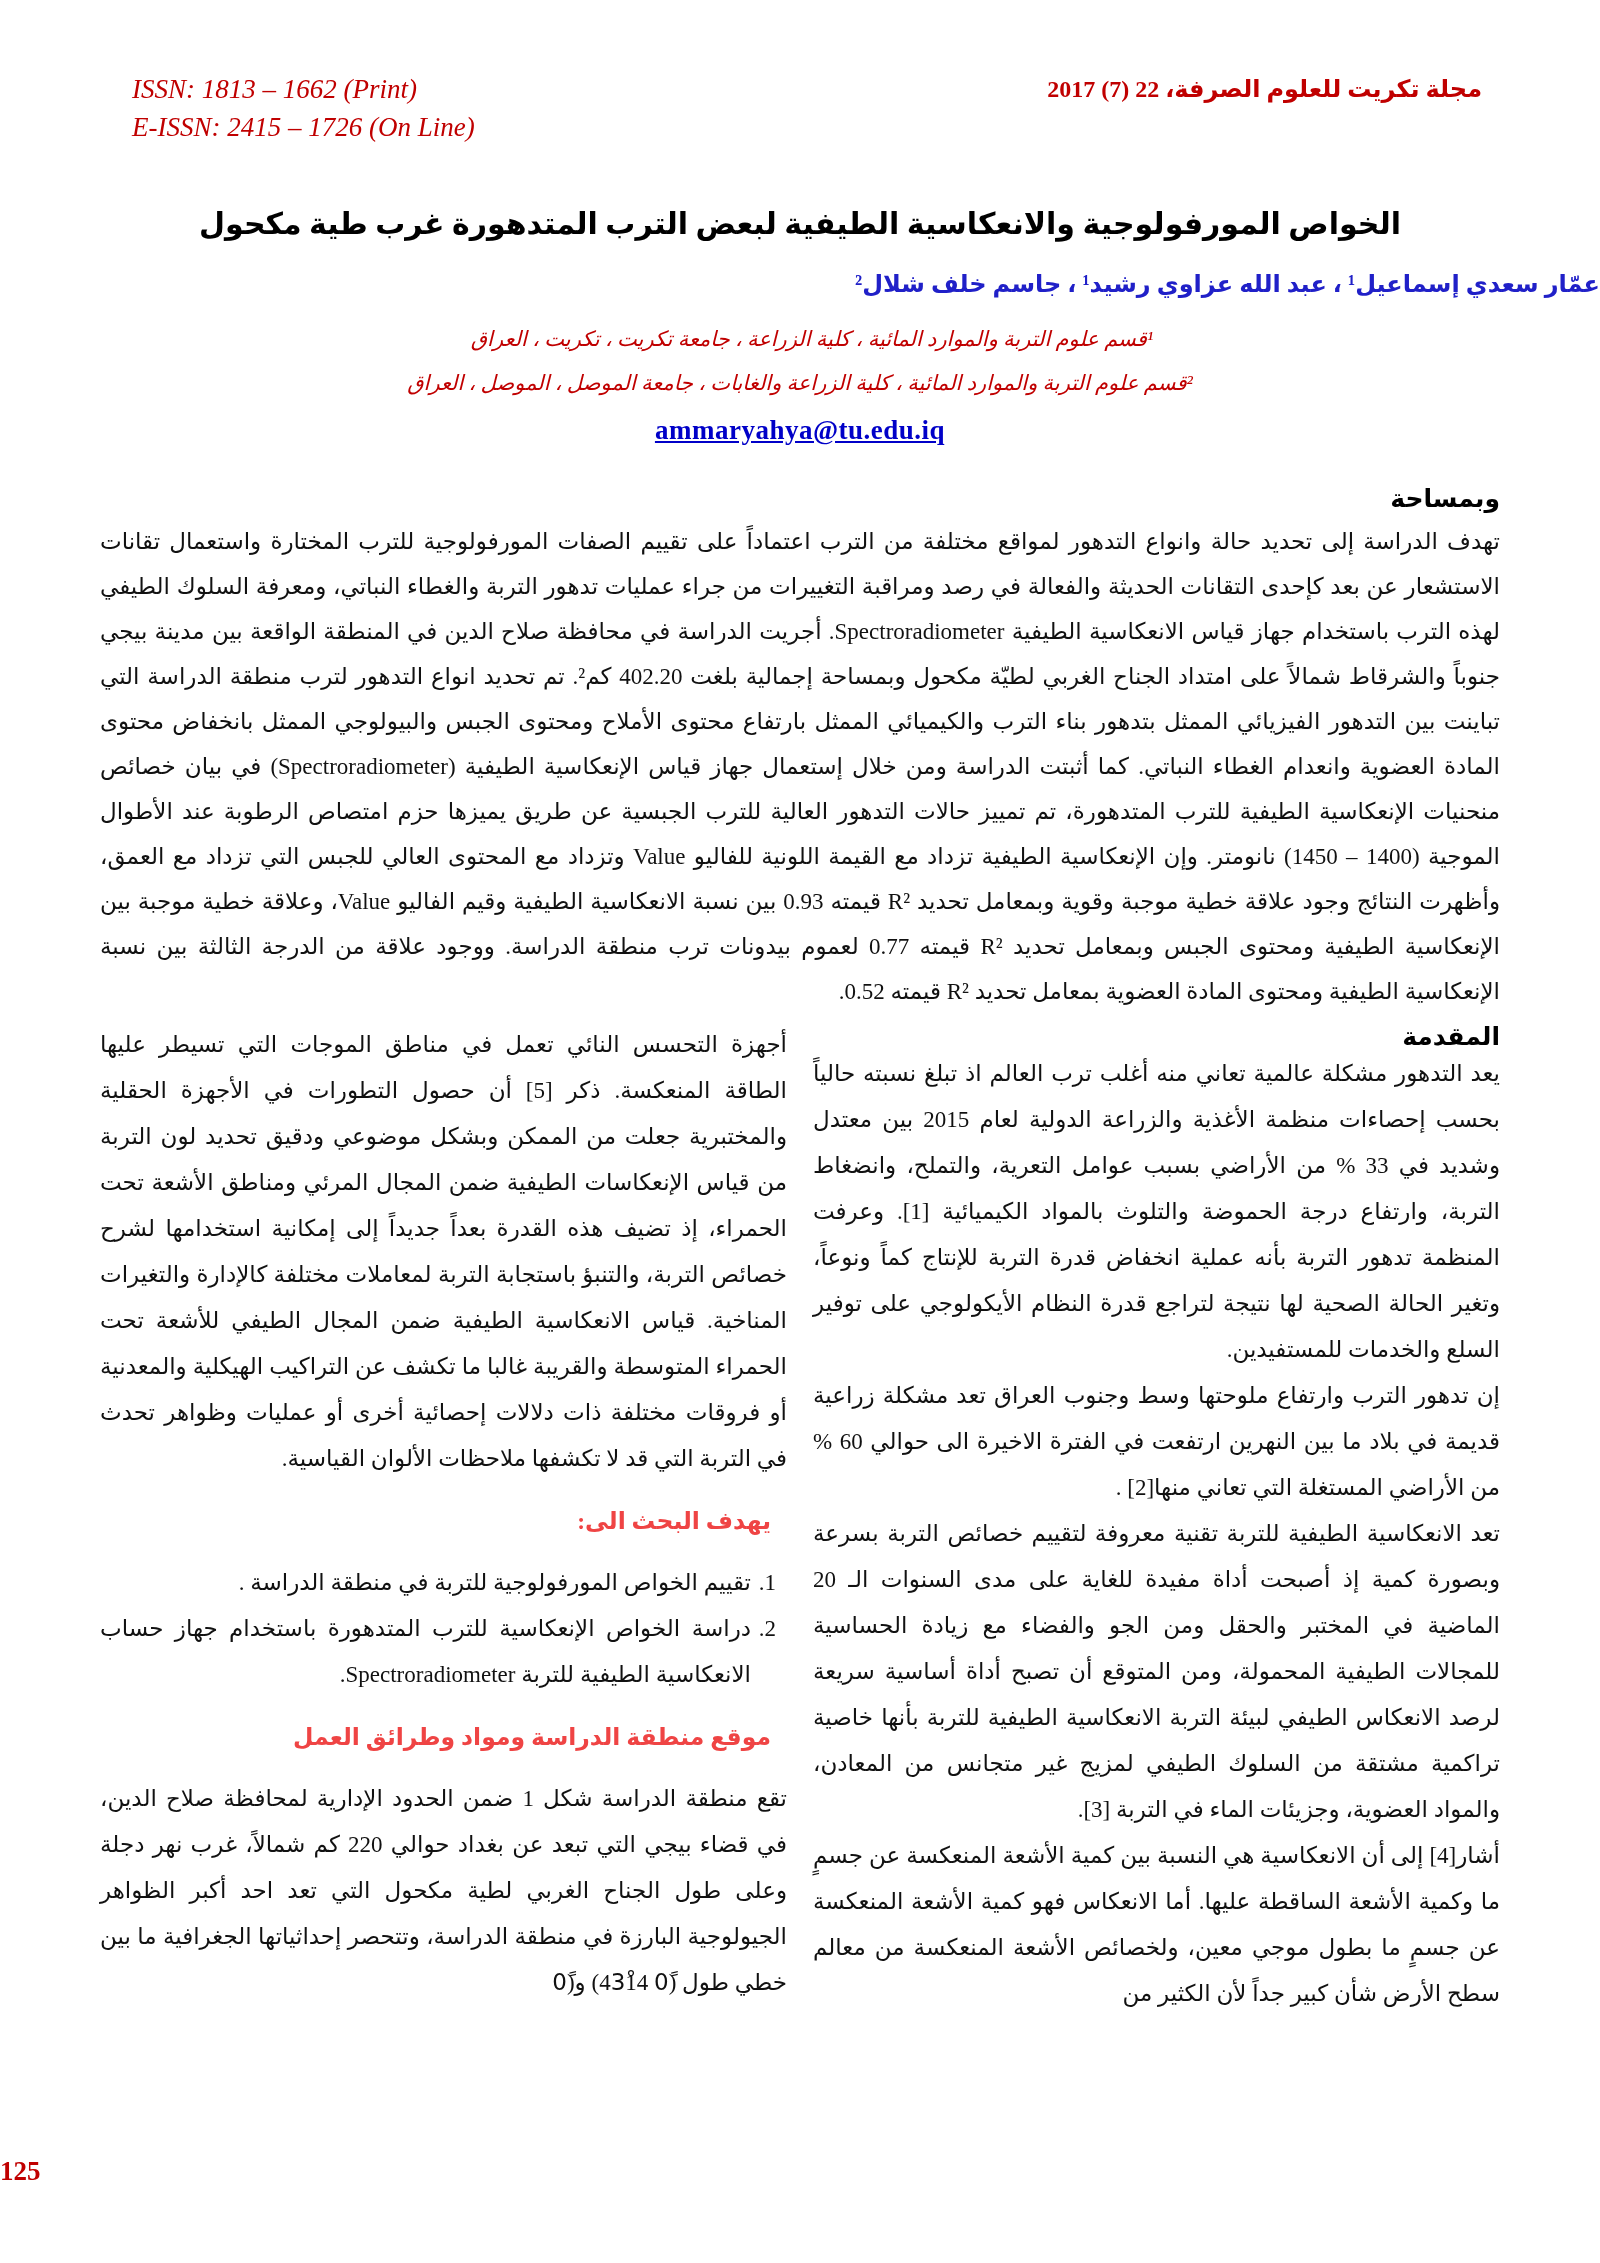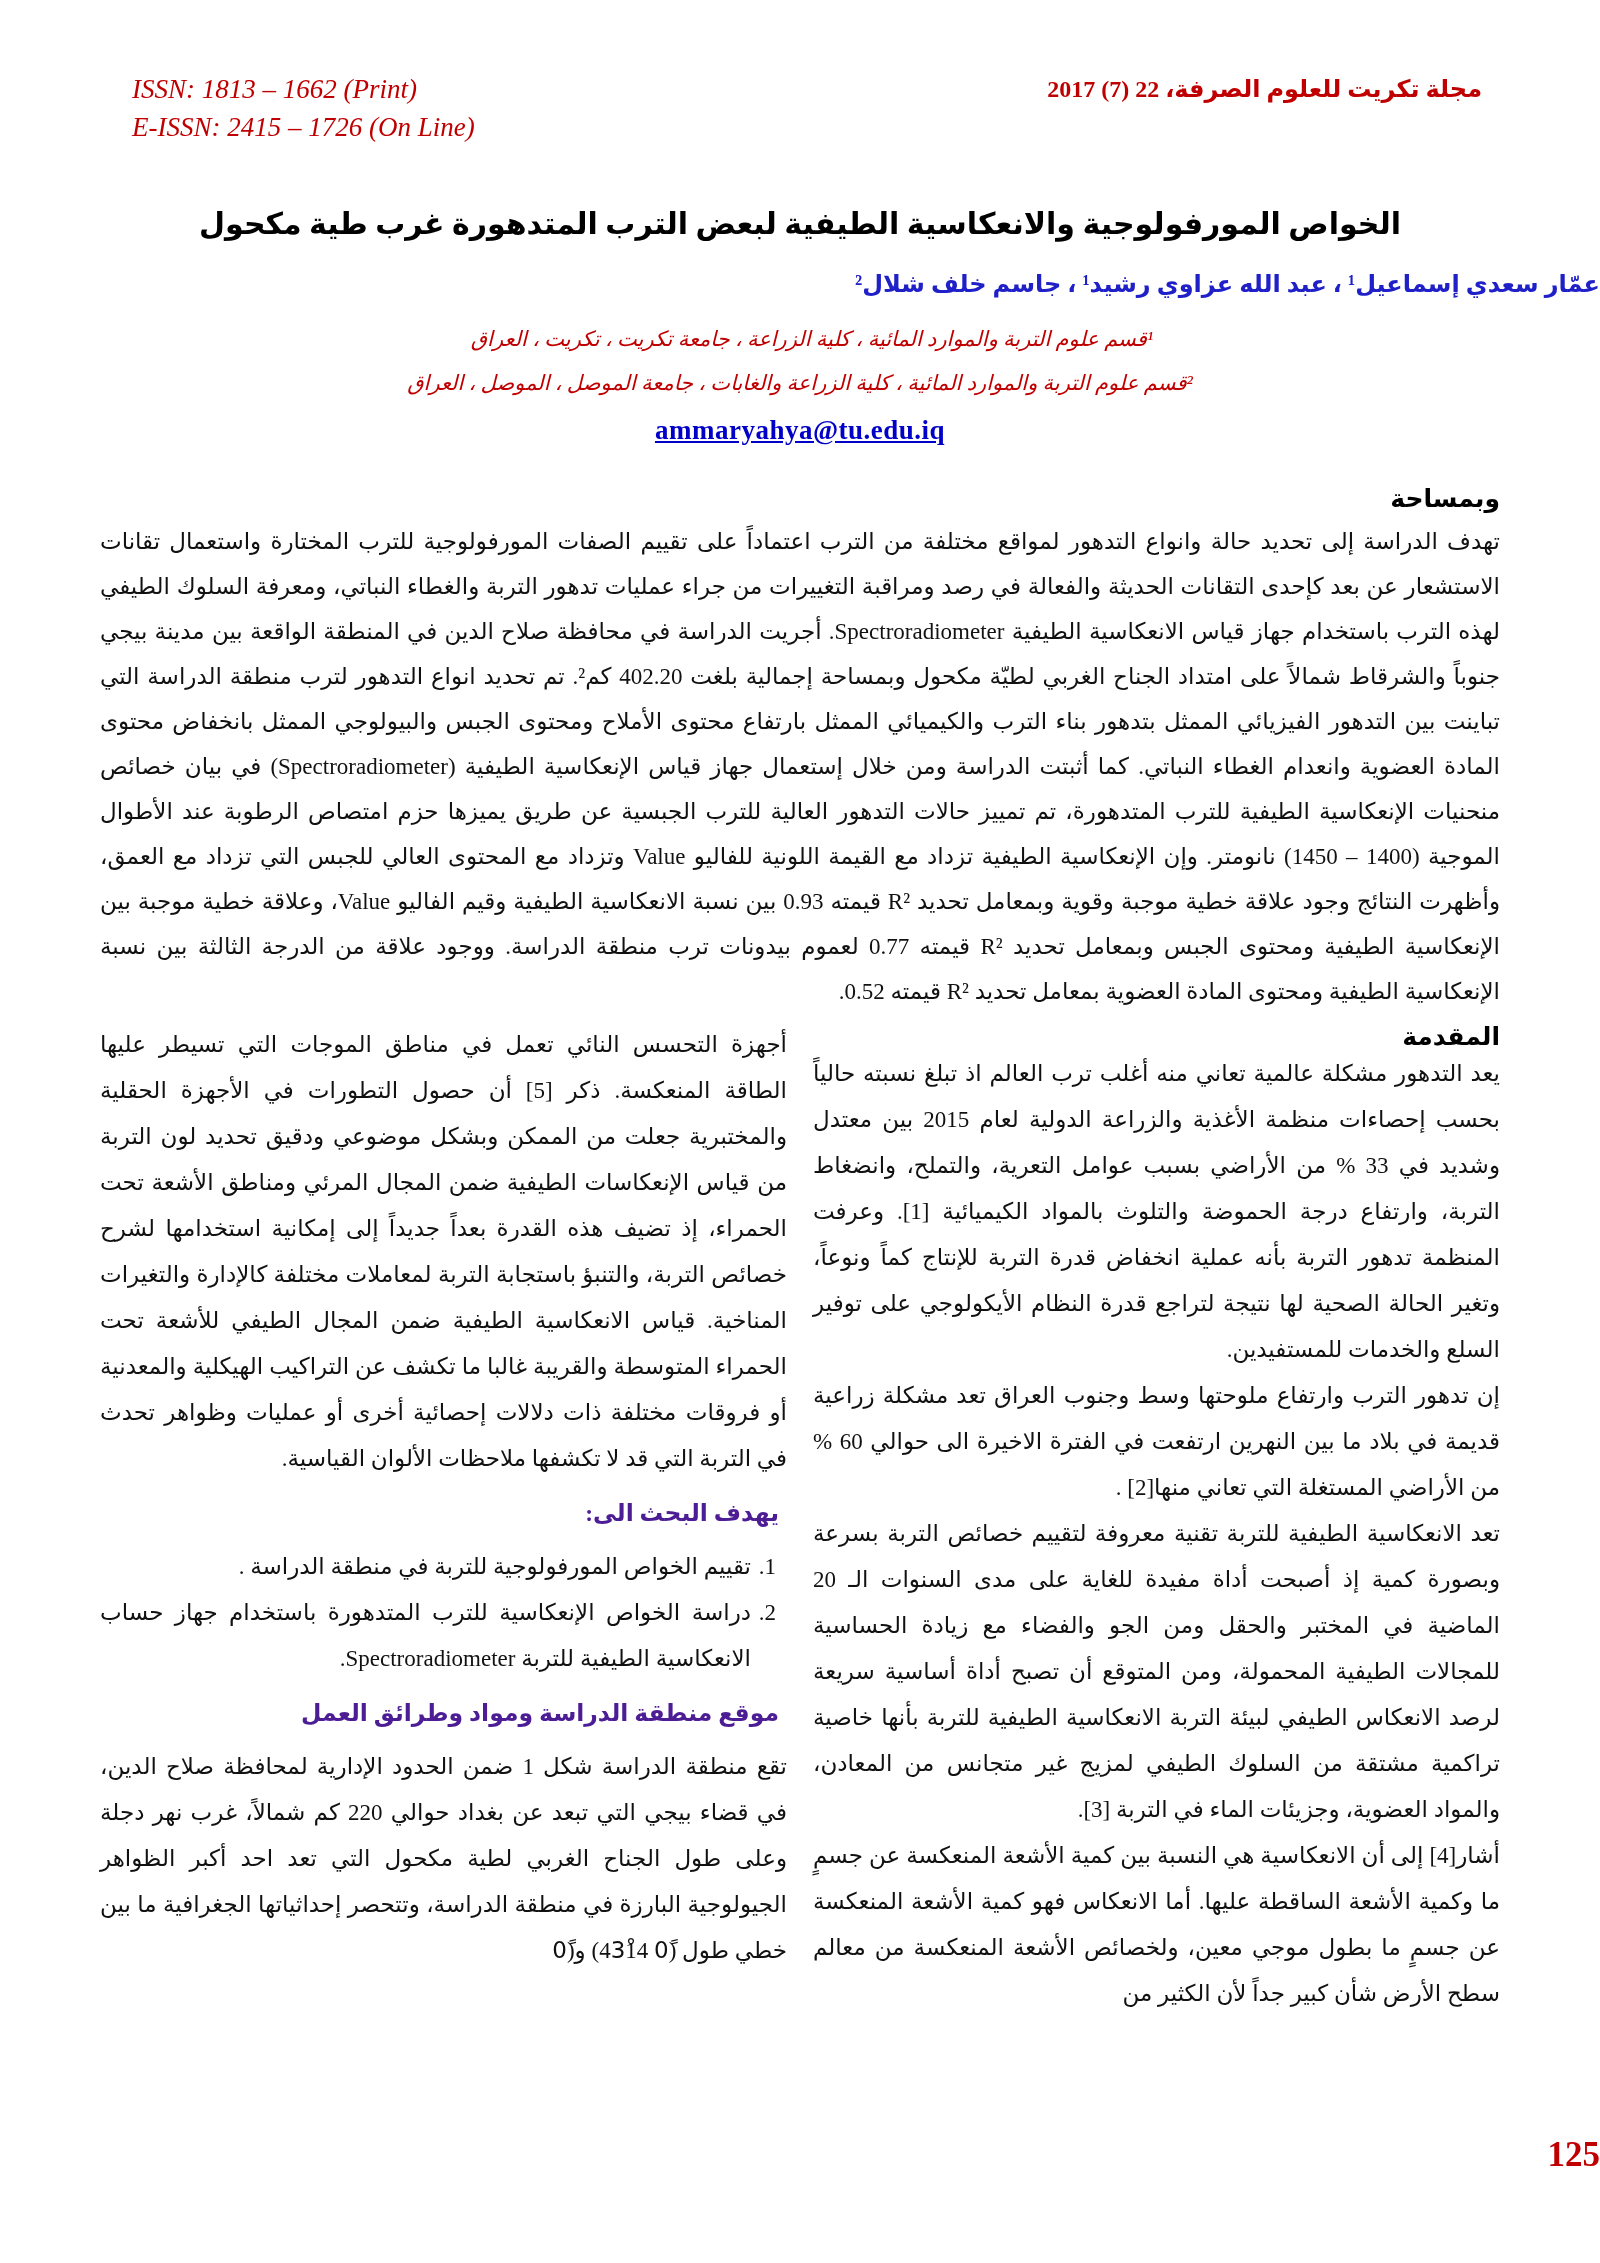--- a/index.html
+++ b/index.html
@@ -19,25 +19,25 @@
   .affil.first{margin-top:26px;margin-left:24px;}
   .email-row{text-align:center;margin-top:15px;}
   .email{color:#0000c8;font-weight:bold;font-size:27px;text-decoration:underline;
          direction:ltr;display:inline-block;cursor:pointer;letter-spacing:.5px;}
   .abstract-sec{margin:38px 100px 0 100px;}
   .sec-h{font-size:25px;font-weight:bold;margin:0;color:#000;}
   .abstract{font-size:23px;line-height:45px;text-align:justify;margin:6px 0 0 0;}
   .cols{display:flex;gap:26px;margin:8px 100px 0 100px;align-items:flex-start;}
   .col{flex:1;min-width:0;}
   .body-p{font-size:23px;line-height:46px;text-align:justify;margin:0;}
-  .sub-h{font-size:23.5px;font-weight:bold;margin:8px;line-height:46px;color:#4c1d95;}
+  .sub-h{font-size:23.5px;font-weight:bold;margin:16px;line-height:46px;color:#ef4444;}
   .obj-list{margin:0;padding:0 34px 0 0;font-size:23px;line-height:46px;text-align:justify;}
   .obj-list li{padding-right:2px;}
-  .pageno{position:absolute;bottom:88px;left:0;right:0;text-align:right;
-          color:#c00000;font-weight:bold;font-size:35px;}
+  .pageno{position:absolute;bottom:76px;left:0;right:0;text-align:left;
+          color:#c00000;font-weight:bold;font-size:27px;}
 </style>
 </head>
 <body>
 
 <div class="page">
 
   <header class="hdr">
     <div>
       <div class="issn">ISSN: 1813 – 1662 (Print)</div>
       <div class="issn">E-ISSN: 2415 – 1726 (On Line)</div>

